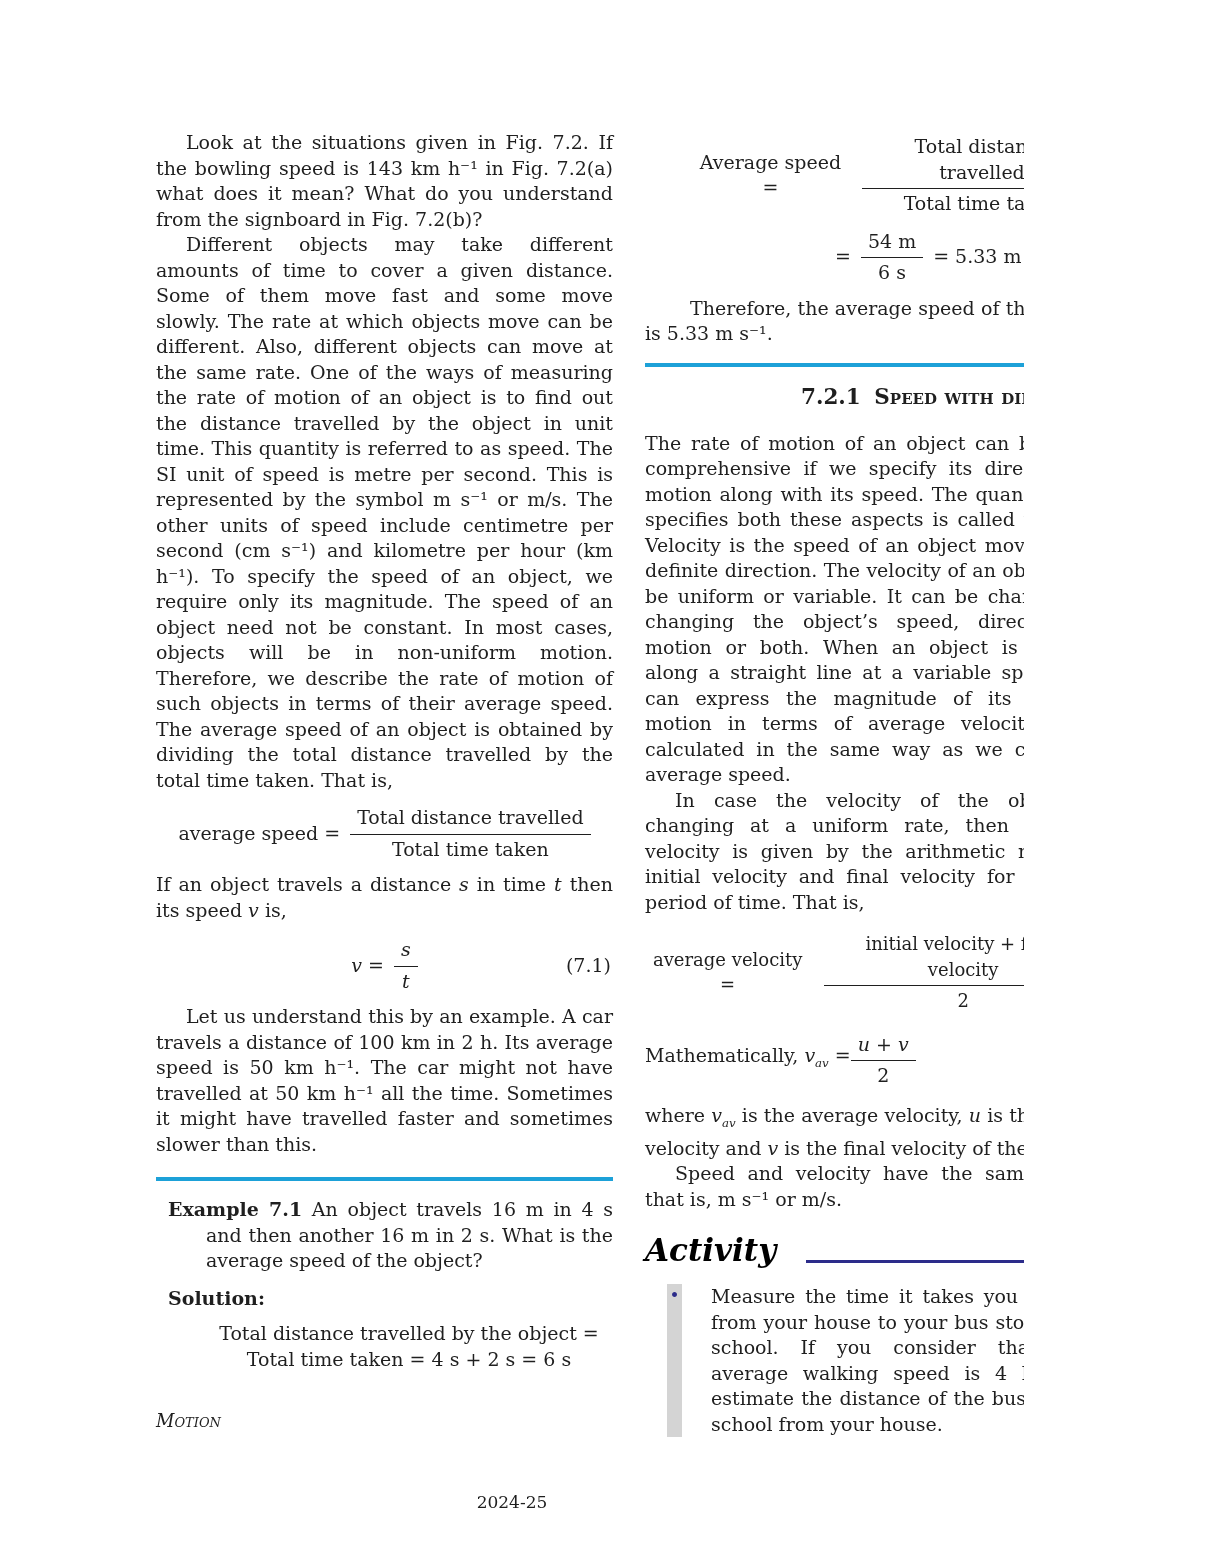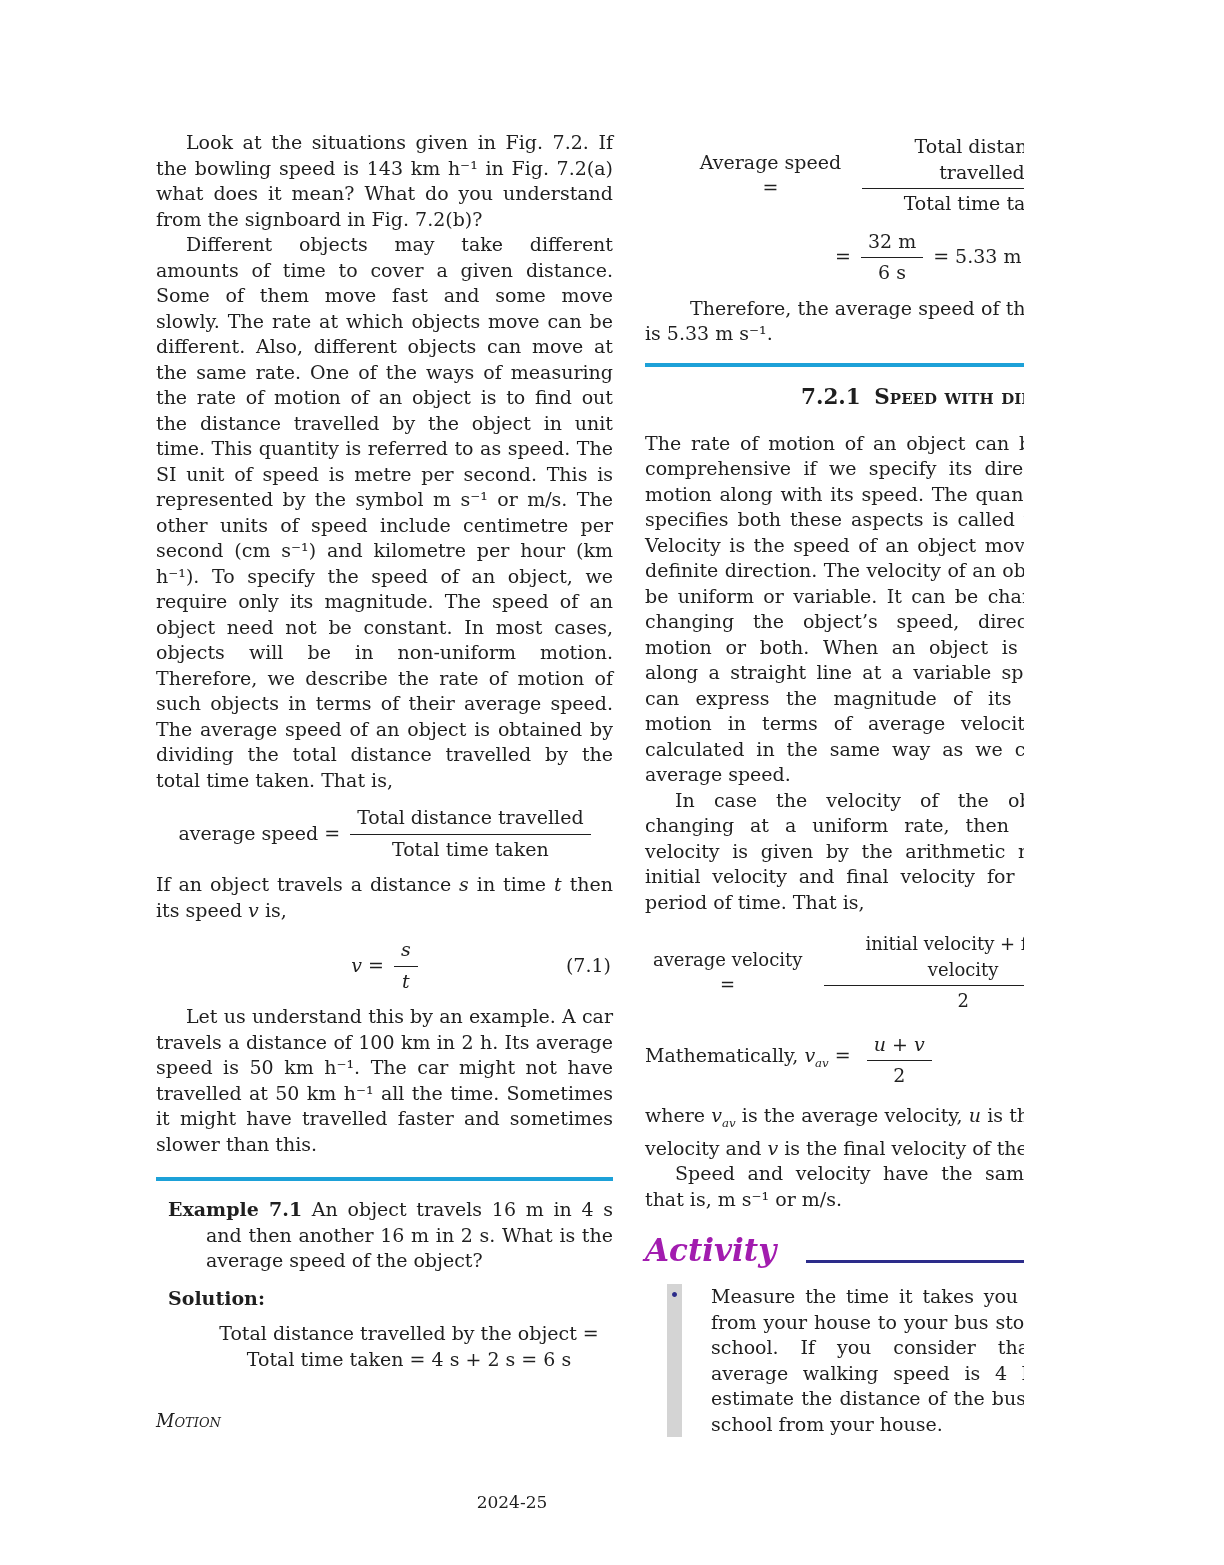--- a/index.html
+++ b/index.html
@@ -38,23 +38,23 @@
 
   .example-head { margin:16px 0 0 12px; padding-left:38px; text-indent:-38px; }
   .solution-label { margin:12px 0 8px 12px; font-weight:700; }
   .solution-lines { margin:10px 0 0 49px; text-align:center; }
 
   .section-heading { margin-top:16px; font-size:21.5px; font-weight:700; text-align:right; line-height:28px; }
   .section-heading .sc { margin-left:6px; }
   .rc-para1 { margin-top:20px; }
 
   .f-avgvel { display:flex; align-items:center; gap:14px; margin:16px 0 0 0; font-size:18px; text-align:center; }
-  .f-eq72 { position:relative; display:flex; align-items:center; gap:16px; margin:18px 0 14px 0; font-size:19px; }
+  .f-eq72 { position:relative; display:flex; align-items:center; gap:0; margin:18px 0 14px 0; font-size:19px; }
 
-  .activity-head { display:flex; align-items:baseline; margin-top:18px; color:#a21caf; text-align:left; }
+  .activity-head { display:flex; align-items:baseline; margin-top:18px; color:#000000; text-align:left; }
   .activity-label { font-size:31px; line-height:40px; font-weight:700; font-style:italic; }
   .activity-line { flex:1; border-bottom:3px solid #2c2c8a; margin:0 16px 7px 30px; align-self:flex-end; }
   .activity-num { font-size:30px; font-weight:700; }
 
   .activity-item { display:flex; margin:14px 0 0 22px; }
   .activity-bar { flex:0 0 15px; background:#d4d4d4; display:flex; justify-content:center; align-items:flex-start;
                   color:#2c2c8a; font-size:17px; line-height:22px; }
   .activity-text { flex:1; margin-left:29px; text-align:justify; }
 
   .footer-chapter { position:absolute; left:156px; top:1410px; font-size:18px; font-style:italic; }
@@ -113,21 +113,21 @@
       <span>Average speed =</span>
       <span class="frac">
         <span class="num">Total distance travelled</span>
         <span class="den">Total time taken</span>
       </span>
     </div>
 
     <div class="f-row2">
       <span>=</span>
       <span class="frac">
-        <span class="num">32 m</span>
+        <span class="num">54 m</span>
         <span class="den">6 s</span>
       </span>
       <span>= 5.33 m s⁻¹</span>
     </div>
 
     <p class="indent-lg therefore">Therefore, the average speed of the object is 5.33 m s⁻¹.</p>
 
     <div class="rule"></div>
 
     <h3 class="section-heading">

